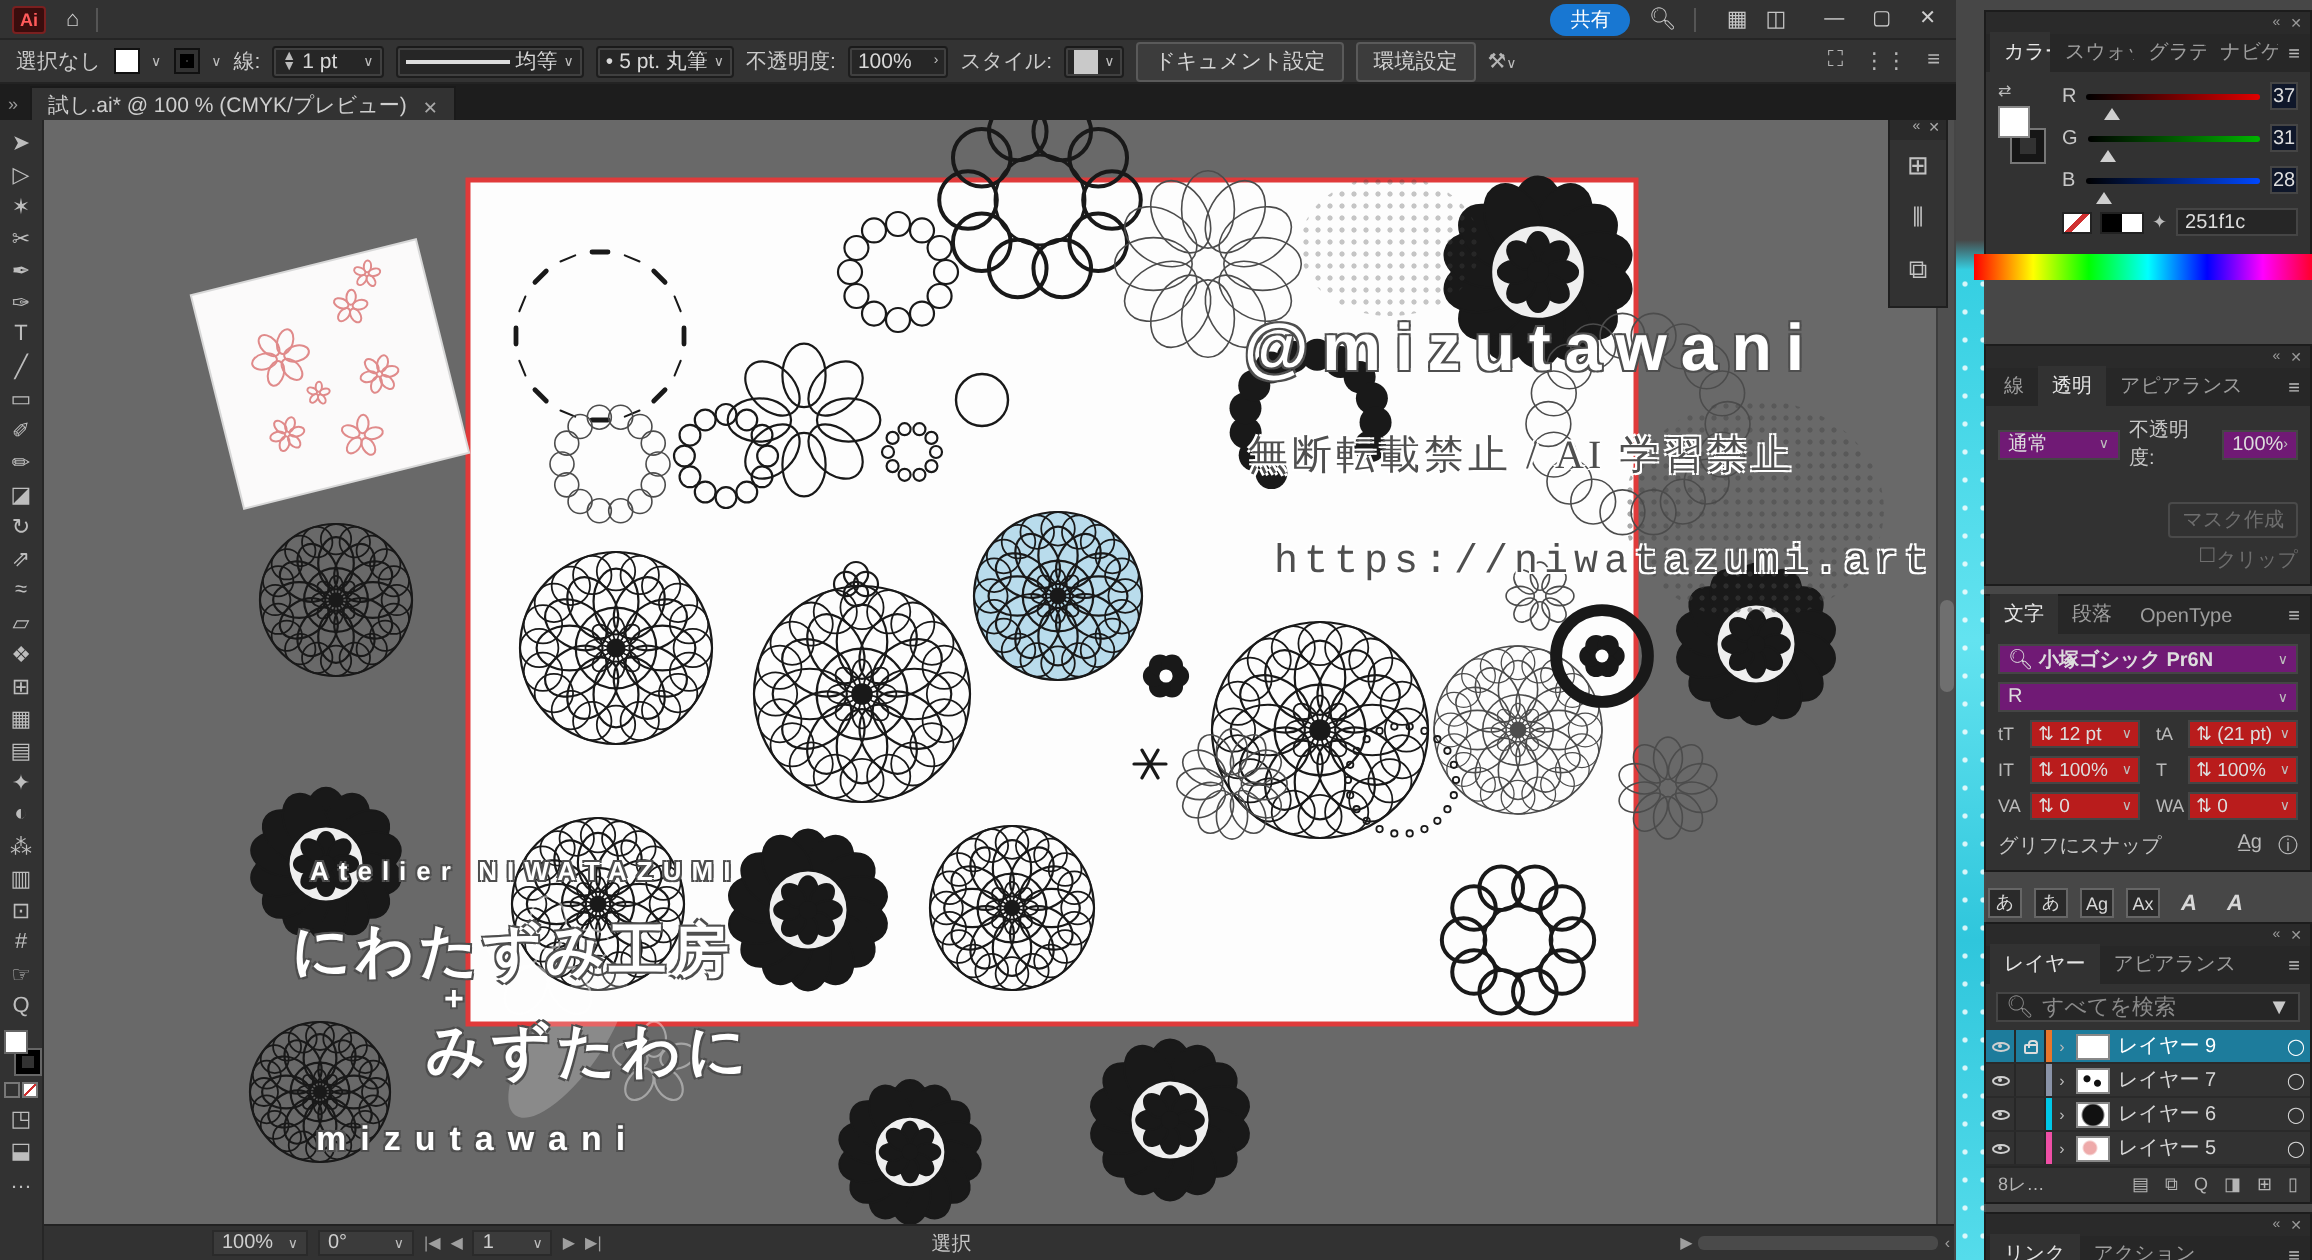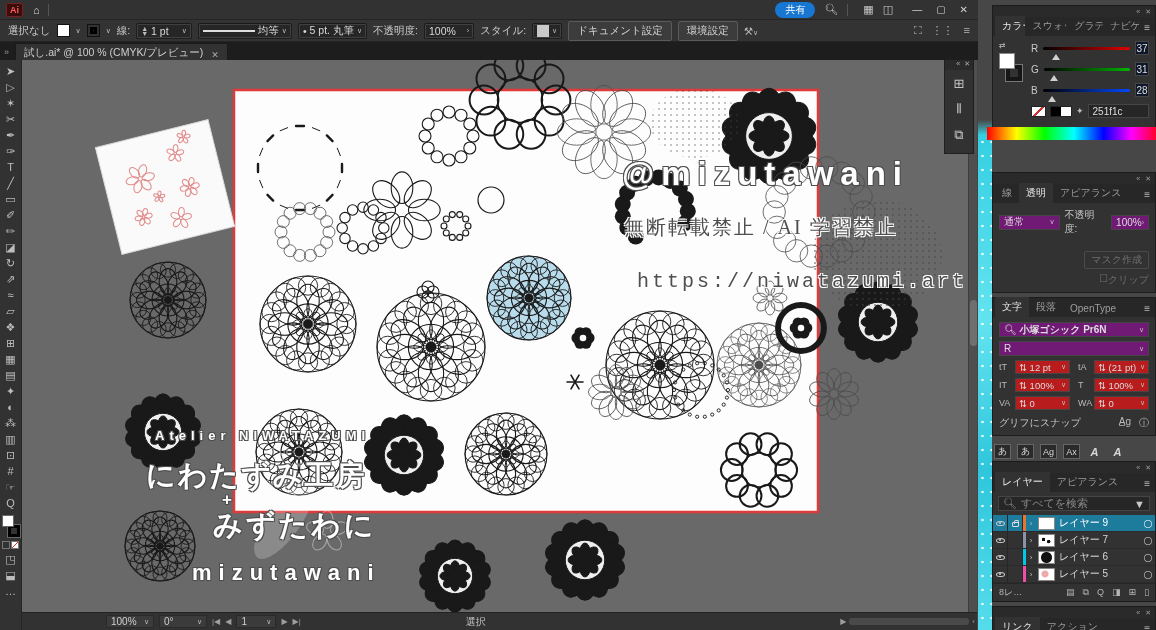--- a/index.html
+++ b/index.html
@@ -55,21 +55,21 @@
     text-shadow:-1px -1px 0 #4e4e4e,1px -1px 0 #4e4e4e,-1px 1px 0 #4e4e4e,1px 1px 0 #4e4e4e; }
   .wm-dark { color:#4f4f4f; text-shadow:-1px -1px 0 #fff,1px -1px 0 #fff,-1px 1px 0 #fff,1px 1px 0 #fff;margin-top:16px; }
   .wm1 { font-size:33px; letter-spacing:7px; font-weight:bold; }
   .wm2 { font-size:20px; letter-spacing:2px; font-family:"Liberation Serif","DejaVu Serif",serif; }
   .wm3 { font-size:18px; letter-spacing:1px; }
   .wm4 { font-size:20px; letter-spacing:3px; font-family:"DejaVu Sans Mono",monospace; }
   .wm5 { font-size:13px; font-weight:bold; letter-spacing:5px; }
   .wm6 { font-size:29px; font-weight:bold; letter-spacing:2px; }
   .wm7 { font-size:17px; font-weight:bold; }
   .wm8 { font-size:29px; font-weight:bold; letter-spacing:3px; }
-  .wm9 { font-size:22px; font-weight:bold; letter-spacing:7px;margin-left:34px; }
+  .wm9 { font-size:17px; font-weight:bold; letter-spacing:7px; }
 
   .vscroll { position:absolute; right:0; top:0; width:9px; height:552px; background:#4f4f4f; border-left:1px solid #3d3d3d; }
   .vthumb { position:absolute; left:1px; top:240px; width:7px; height:46px; background:#6f6f6f; border-radius:4px; }
 
   .mini-panel { position:absolute; left:922px; top:-2px; width:30px; height:96px; background:#323232; border:1px solid #1f1f1f; z-index:5; }
   .mini-head { height:11px; display:flex; justify-content:flex-end; gap:4px; padding:1px 3px 0; color:#aaa; font-size:7px; background:#2a2a2a; }
   .mini-btn { height:26px; display:flex; align-items:center; justify-content:center; color:#c2c2c2; font-size:13px; }
 
   .statusbar { position:absolute; left:0; bottom:0; width:955px; height:18px; background:#323232; border-top:1px solid #222; display:flex; align-items:center; gap:5px; padding-left:84px; font-size:10px; color:#cfcfcf; }
   .sb-field { background:#3b3b3b; border:1px solid #2a2a2a; height:13px; display:flex; align-items:center; gap:4px; padding:0 4px; min-width:48px; }

